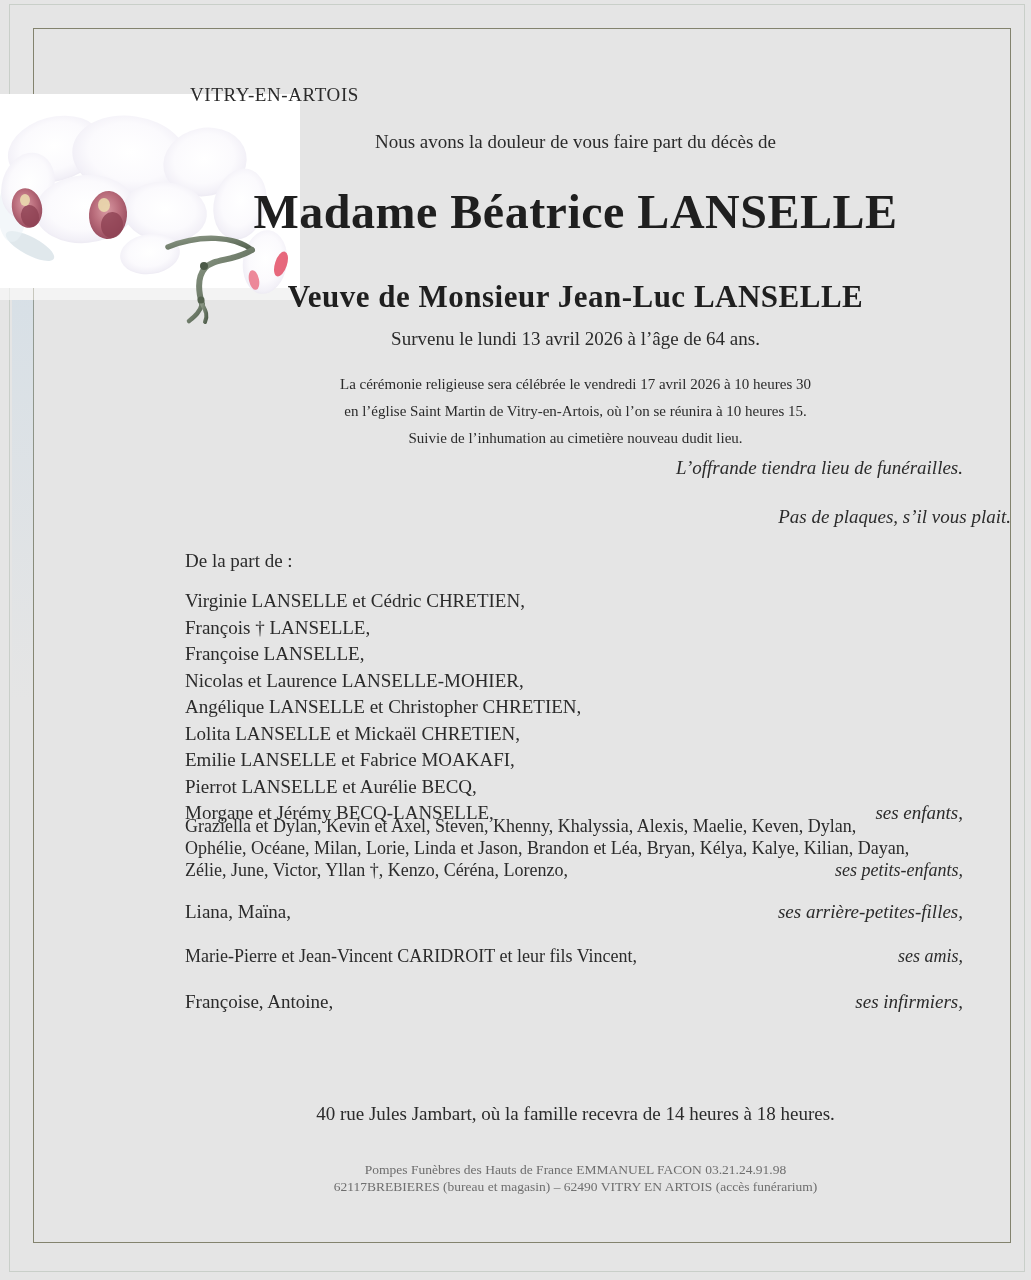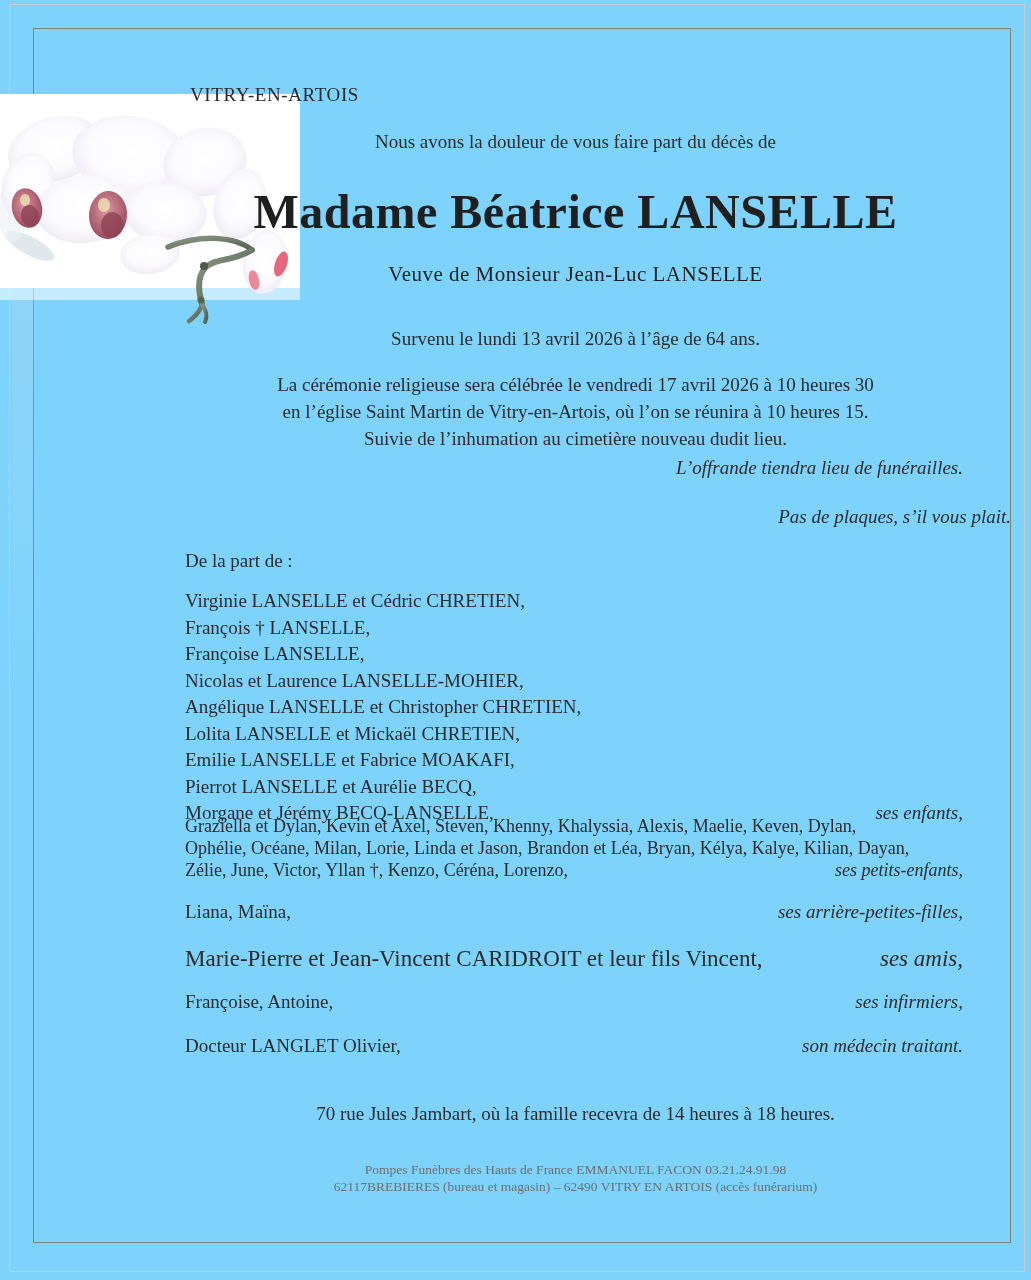--- a/index.html
+++ b/index.html
@@ -1,17 +1,17 @@
 <!DOCTYPE html>
 <html lang="fr" style="--frame-color: #83836e; --text-color: #2b2b2b; --muted-color: #6e6e6e;"><head>
 <meta charset="utf-8">
 <style>
   html,body{margin:0;padding:0;background:#ffffff;}
   .page{
-    position:relative;width:1031px;height:1280px;background:#7dd3fc;overflow:hidden;
+    position:relative;width:1031px;height:1280px;background:#e5e5e5;overflow:hidden;
     font-family:"Liberation Serif","DejaVu Serif",serif;
     color:var(--text-color,#2b2b2b);
   }
   .scan-edge{
     position:absolute;left:9px;top:4px;right:6px;bottom:8px;
     border:1px solid #c9cfc9;pointer-events:none;
   }
   .frame{
     position:absolute;left:33px;top:28px;right:20px;bottom:37px;
     border:1.5px solid var(--frame-color,#83836e);
@@ -22,32 +22,32 @@
   }
   .orchid{position:absolute;left:0;top:94px;}
   .city{
     position:absolute;left:190px;top:84px;font-size:19px;letter-spacing:.6px;
   }
   .centered{position:absolute;left:140px;width:871px;text-align:center;}
   .leftcol{position:absolute;left:185px;width:778px;}
   .intro{top:131px;font-size:19px;}
   .name{top:184px;font-size:48px;font-weight:bold;letter-spacing:.5px;color:#1f1f1f;}
   .maiden{top:229px;font-size:28px;font-weight:bold;letter-spacing:.5px;color:#1f1f1f;}
-  .widow{top:262px;font-size:21px;font-weight:normal;letter-spacing:.5px;color:#1f1f1f;}
+  .widow{top:279px;font-size:31px;font-weight:bold;letter-spacing:.5px;color:#1f1f1f;}
   .death{top:328px;font-size:19px;}
-  .ceremony{top:371px;font-size:19px;line-height:27px;}
+  .ceremony{top:371px;font-size:15px;line-height:27px;}
   .offering{top:457px;text-align:right;font-size:19px;}
   .plaques{top:506px;font-size:19px;text-align:right;}
   .from{top:550px;font-size:19px;}
   .children{top:588px;font-size:19px;line-height:26.5px;}
   .grandchildren{top:815px;font-size:18px;line-height:22px;white-space:nowrap;}
   .row{display:flex;justify-content:space-between;align-items:baseline;}
   .label{font-style:italic;}
   .r-liana{top:901px;font-size:19px;gap:41px;}
-  .r-amis{top:946px;font-size:23px;gap:12px;}
+  .r-amis{top:946px;font-size:18px;gap:12px;}
   .r-infirmiers{top:991px;font-size:19px;}
   .r-medecin{top:1035px;font-size:19px;}
   .closing{top:1100px;font-size:19px;line-height:27px;}
   .credits{top:1162px;font-size:13.5px;line-height:16.5px;color:var(--muted-color,#6e6e6e);}
 </style>
 </head>
 <body>
 
 <div class="page">
 
@@ -173,27 +173,23 @@
   <div class="leftcol row r-amis">
     <span>Marie-Pierre et Jean-Vincent CARIDROIT et leur fils Vincent,</span>
     <span class="label">ses amis,</span>
   </div>
 
   <div class="leftcol row r-infirmiers">
     <span>Françoise, Antoine,</span>
     <span class="label">ses infirmiers,</span>
   </div>
 
-  <div class="leftcol row r-medecin">
-    <span>Docteur LANGLET Olivier,</span>
-    <span class="label">son médecin traitant.</span>
-  </div>
 
   <div class="centered closing">
-    <div>70 rue Jules Jambart, où la famille recevra de 14 heures à 18 heures.</div>
+    <div>40 rue Jules Jambart, où la famille recevra de 14 heures à 18 heures.</div>
   </div>
 
   <div class="centered credits">
     <div>Pompes Funèbres des Hauts de France EMMANUEL FACON 03.21.24.91.98</div>
     <div>62117BREBIERES (bureau et magasin) – 62490 VITRY EN ARTOIS (accès funérarium)</div>
   </div>
 
 </div>
 
 </body></html>

